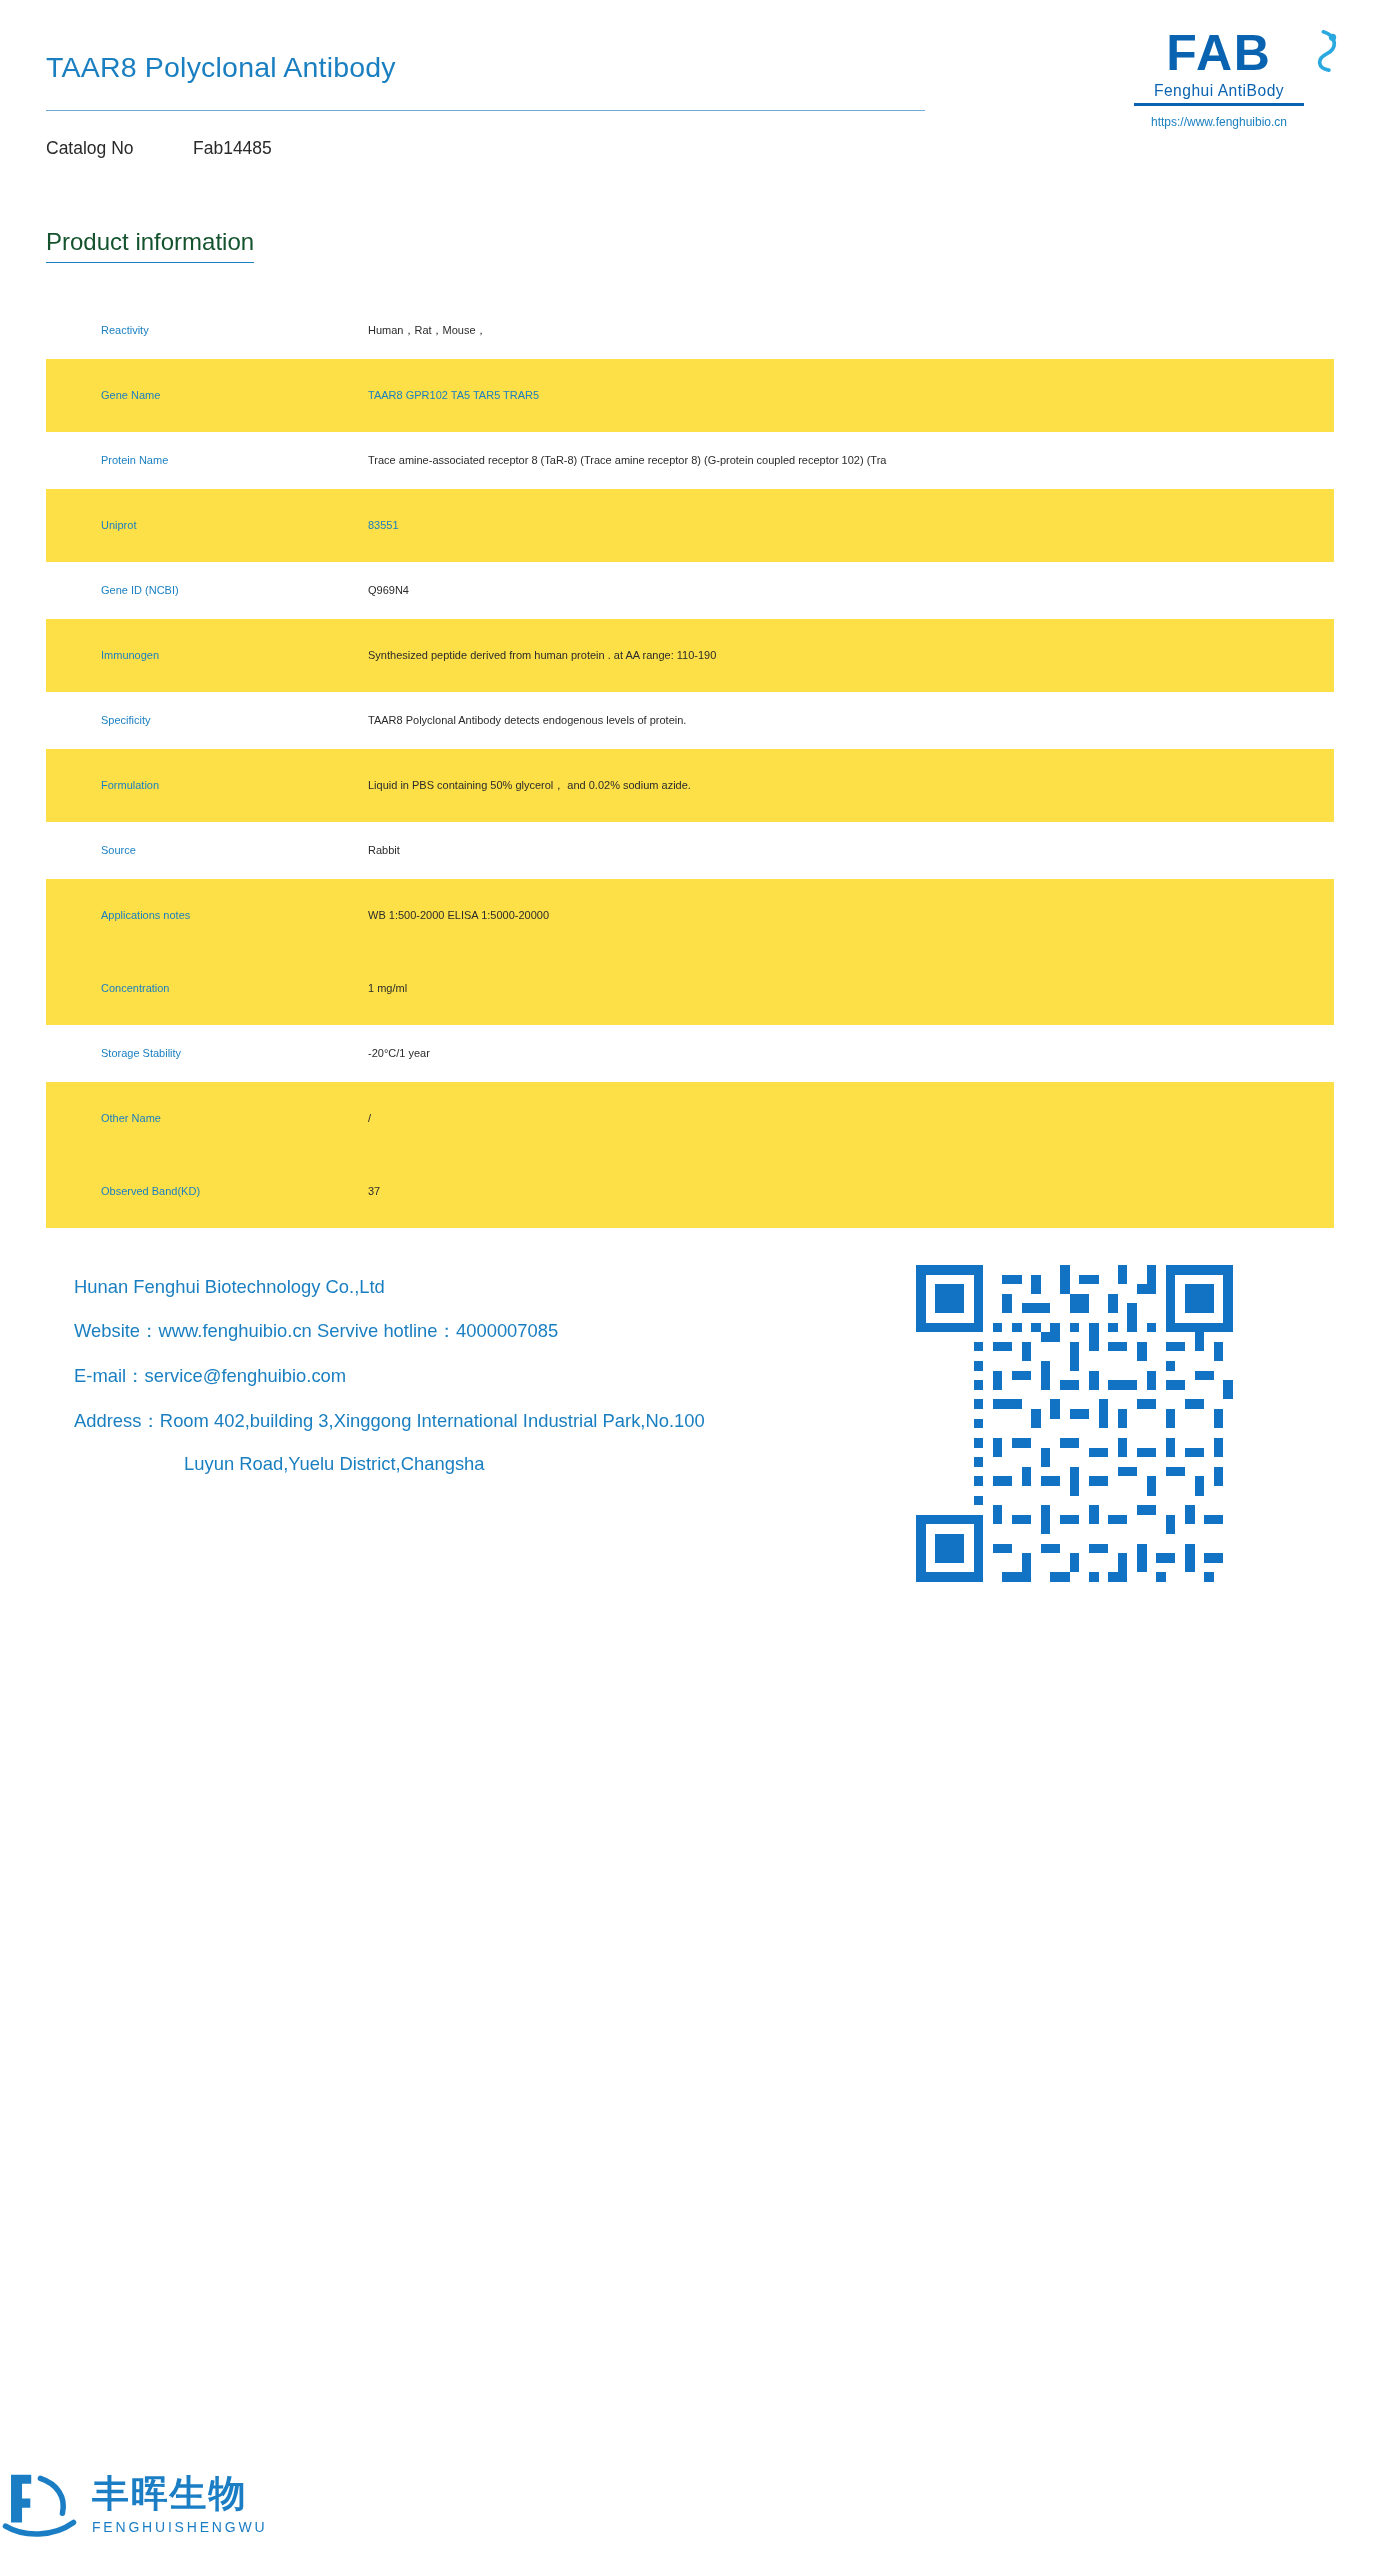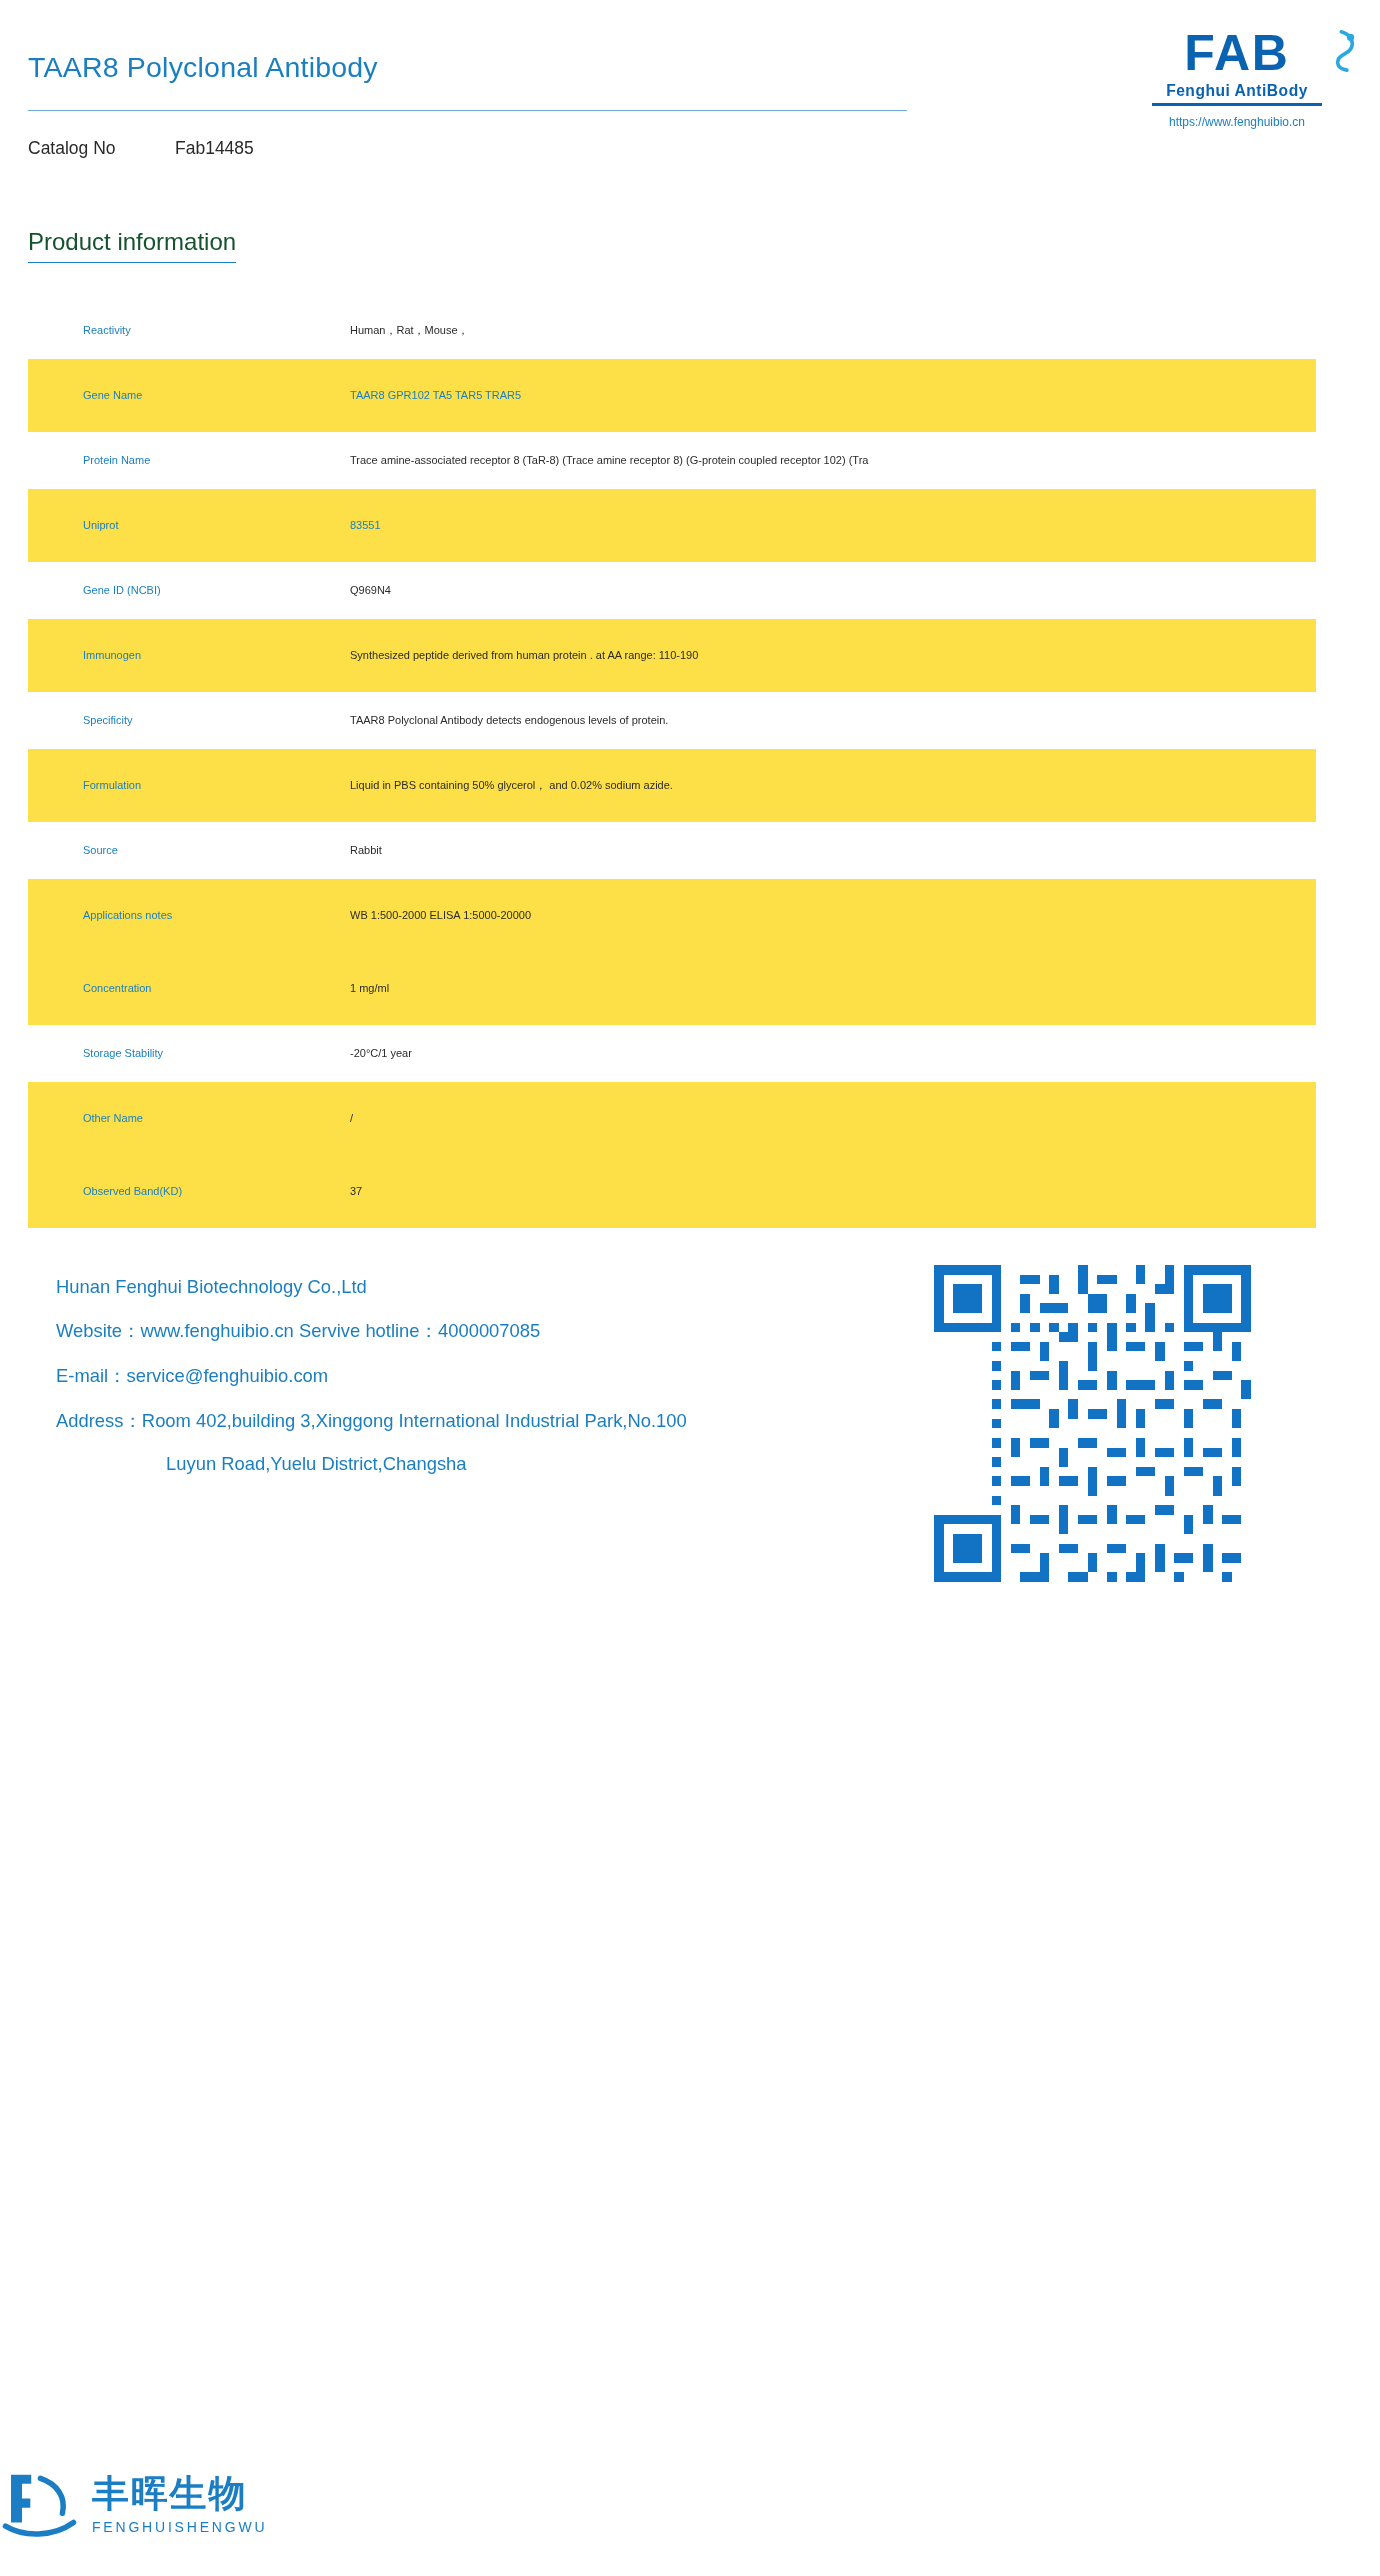--- a/index.html
+++ b/index.html
@@ -13,21 +13,21 @@
     font-family: "Liberation Sans", sans-serif;
     color: #222222;
     position: relative;
     overflow: hidden;
   }
   .page {
     position: relative;
     width: 1380px;
     height: 2576px;
     box-sizing: border-box;
-    padding: 0 28px;
+    padding: 0 46px;
   }
 
   
   .header {
     position: relative;
     height: 138px;
   }
   .doc-title {
     position: absolute;
     left: 0;
@@ -64,21 +64,21 @@
   }
   .logo-swoosh {
     position: absolute;
     right: -3.7px;
     top: 1.8px;
     width: 42px;
     height: 42px;
   }
   .logo-sub {
     font-size: 15.6px;
-    font-weight: bold;
+    font-weight: normal;
     color: #0a63b0;
     margin-top: 3.7px;
     letter-spacing: 0.5px;
   }
   .logo-underline {
     width: 170px;
     height: 2.8px;
     background: #0a63b0;
     margin: 3.7px auto 0 auto;
   }

